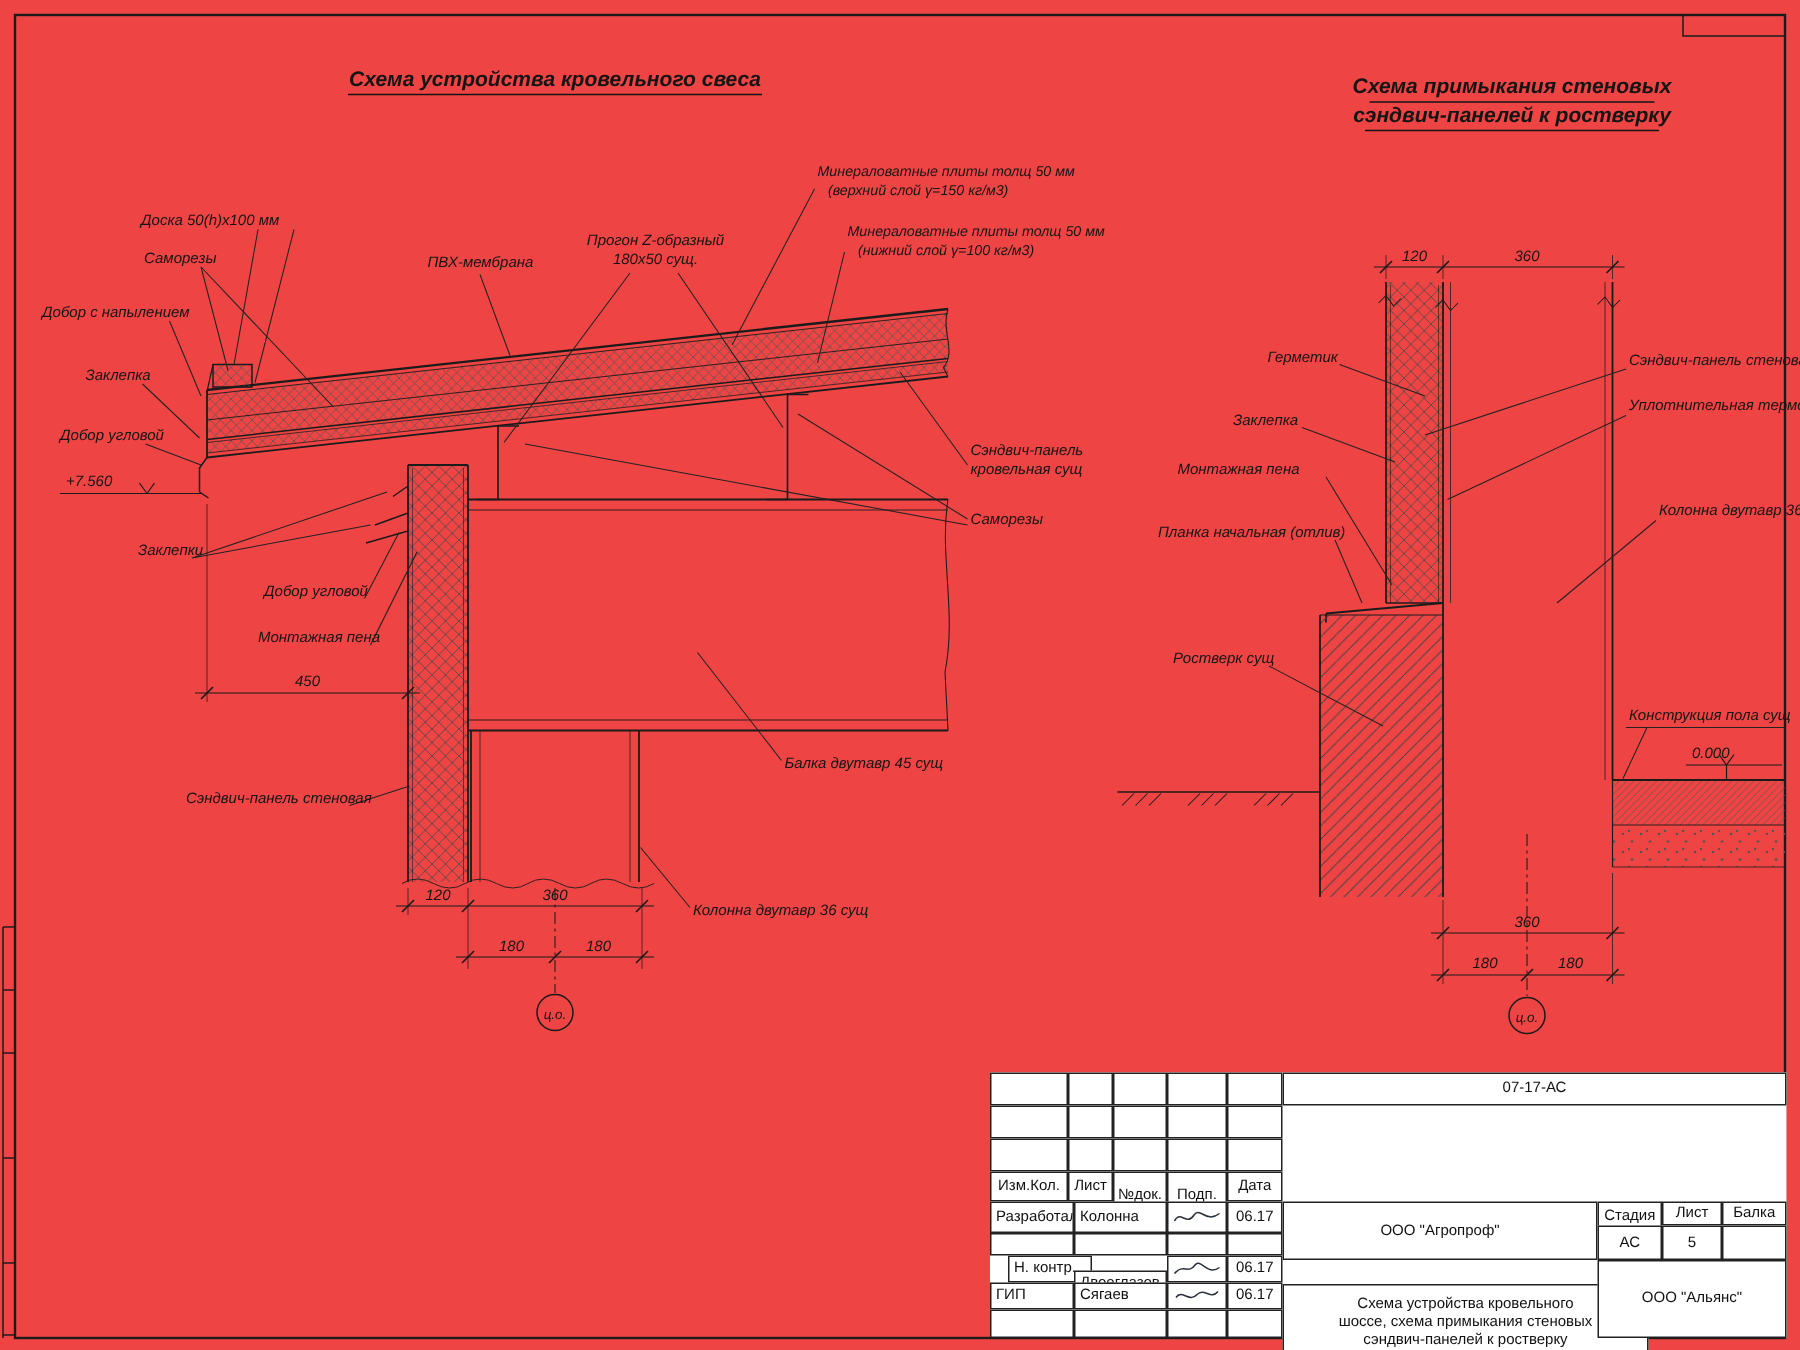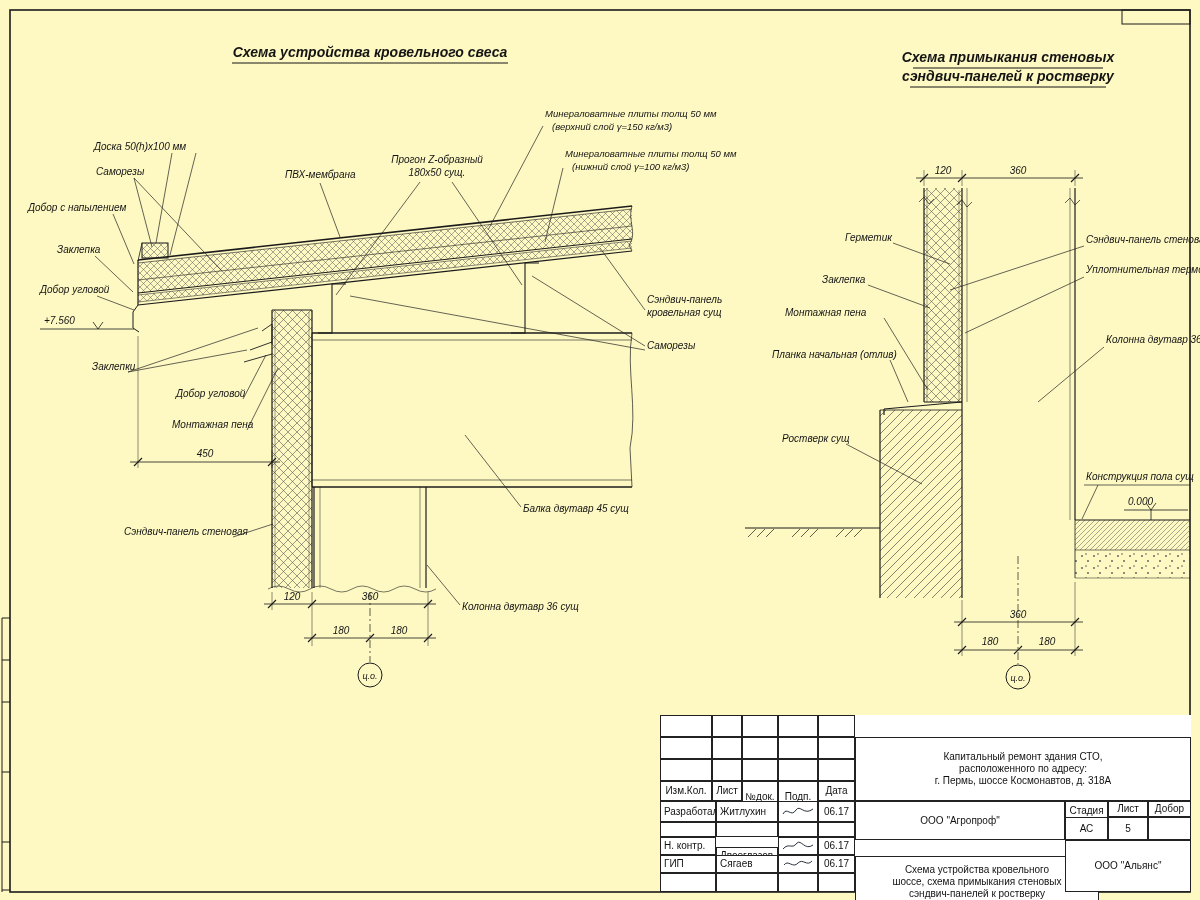--- a/index.html
+++ b/index.html
@@ -1,17 +1,17 @@
 <!DOCTYPE html>
 <html><head>
 <meta charset="utf-8">
 <style>
   *{margin:0;padding:0;box-sizing:border-box}
   html,body{width:1200px;height:900px;background:#ffffff;font-family:"Liberation Sans",sans-serif}
-  .page{position:relative;width:1200px;height:900px;background:#fef9c3;overflow:hidden}
+  .page{position:relative;width:1200px;height:900px;background:#ef4444;overflow:hidden}
   svg.draw{position:absolute;left:0;top:0}
   svg.draw text{font-family:"Liberation Sans",sans-serif;font-style:italic;fill:#141414}
   .tb{position:absolute;left:660px;top:715px;width:531px;height:177px;background:#fff;color:#111}
   .tb .cell{position:absolute;border:1px solid #222;display:flex;align-items:center;justify-content:center;
             text-align:center;line-height:1.2;overflow:hidden;font-size:10px;background:#fff}
   .tb .l{justify-content:flex-start;padding-left:3px;text-align:left}
   .tb .col{flex-direction:column}
   .s9{font-size:9px}.s11{font-size:11px}.s12{font-size:12px}
 </style>
 </head>
@@ -262,34 +262,34 @@
   <div class="cell" style="left:118px;top:44px;width:40px;height:22px"></div>
   <div class="cell" style="left:158px;top:44px;width:37px;height:22px"></div>
 
   <div class="cell s9" style="left:0;top:66px;width:52px;height:20px">Изм.Кол.</div>
   <div class="cell s9" style="left:52px;top:66px;width:30px;height:20px">Лист</div>
   <div class="cell s9" style="left:82px;top:66px;width:36px;height:32px">№док.</div>
   <div class="cell s9" style="left:118px;top:66px;width:40px;height:32px">Подп.</div>
   <div class="cell s9" style="left:158px;top:66px;width:37px;height:20px">Дата</div>
 
   <div class="cell l s9" style="left:0;top:86px;width:56px;height:21px">Разработал</div>
-  <div class="cell l s9" style="left:56px;top:86px;width:62px;height:21px">Житлухин</div>
+  <div class="cell l s9" style="left:56px;top:86px;width:62px;height:21px">Колонна</div>
   <div class="cell" style="left:118px;top:86px;width:40px;height:21px">
     <svg width="34" height="14" viewBox="0 0 34 14">
           <path d="M2,9 C6,1 10,13 15,5 C19,-1 23,11 32,4" fill="none" stroke="#28303a" stroke-width="1"></path>
         </svg>
   </div>
   <div class="cell s9" style="left:158px;top:86px;width:37px;height:21px">06.17</div>
 
   <div class="cell" style="left:0;top:107px;width:56px;height:15px"></div>
   <div class="cell" style="left:56px;top:107px;width:62px;height:15px"></div>
   <div class="cell" style="left:118px;top:107px;width:40px;height:15px"></div>
   <div class="cell" style="left:158px;top:107px;width:37px;height:15px"></div>
 
-  <div class="cell l s9" style="left:0;top:122px;width:56px;height:18px">Н. контр.</div>
+  <div class="cell l s9" style="left:12px;top:122px;width:56px;height:18px">Н. контр.</div>
   <div class="cell l s9" style="left:56px;top:132px;width:62px;height:18px">Двоеглазов</div>
   <div class="cell" style="left:118px;top:122px;width:40px;height:18px">
     <svg width="34" height="14" viewBox="0 0 34 14">
           <path d="M2,10 C8,3 11,11 16,4 C20,0 24,12 32,6" fill="none" stroke="#28303a" stroke-width="1"></path>
         </svg>
   </div>
   <div class="cell s9" style="left:158px;top:122px;width:37px;height:18px">06.17</div>
 
   <div class="cell l s9" style="left:0;top:140px;width:56px;height:18px">ГИП</div>
   <div class="cell l s9" style="left:56px;top:140px;width:62px;height:18px">Сягаев</div>
@@ -298,38 +298,34 @@
           <path d="M3,8 C7,2 12,12 17,6 C22,1 26,10 31,4" fill="none" stroke="#28303a" stroke-width="1"></path>
         </svg>
   </div>
   <div class="cell s9" style="left:158px;top:140px;width:37px;height:18px">06.17</div>
 
   <div class="cell" style="left:0;top:158px;width:56px;height:19px"></div>
   <div class="cell" style="left:56px;top:158px;width:62px;height:19px"></div>
   <div class="cell" style="left:118px;top:158px;width:40px;height:19px"></div>
   <div class="cell" style="left:158px;top:158px;width:37px;height:19px"></div>
 
-
-  <div class="cell col s11" style="left:195px;top:22px;width:336px;height:64px">
-    <span>Капитальный ремонт здания СТО,</span>
-    <span>расположенного по адресу:</span>
-    <span>г. Пермь, шоссе Космонавтов, д. 318А</span>
-  </div>
+  <div class="cell s12" style="left:195px;top:0;width:336px;height:22px">07-17-АС</div>
+
 
   <div class="cell s12" style="left:195px;top:86px;width:210px;height:39px">ООО "Агропроф"</div>
 
   <div class="cell col s11" style="left:195px;top:141px;width:244px;height:52px">
     <span>Схема устройства кровельного</span>
     <span>шоссе, схема примыкания стеновых</span>
     <span>сэндвич-панелей к ростверку</span>
   </div>
 
   <div class="cell s9" style="left:405px;top:86px;width:43px;height:20px">Стадия</div>
   <div class="cell s9" style="left:448px;top:86px;width:40px;height:16px">Лист</div>
-  <div class="cell s9" style="left:488px;top:86px;width:43px;height:16px">Добор</div>
+  <div class="cell s9" style="left:488px;top:86px;width:43px;height:16px">Балка</div>
   <div class="cell s12" style="left:405px;top:102px;width:43px;height:23px">АС</div>
   <div class="cell s12" style="left:448px;top:102px;width:40px;height:23px">5</div>
   <div class="cell s12" style="left:488px;top:102px;width:43px;height:23px"></div>
 
   <div class="cell s12" style="left:405px;top:125px;width:126px;height:52px">ООО "Альянс"</div>
 </div>
 
 </div>
 
 </body></html>

